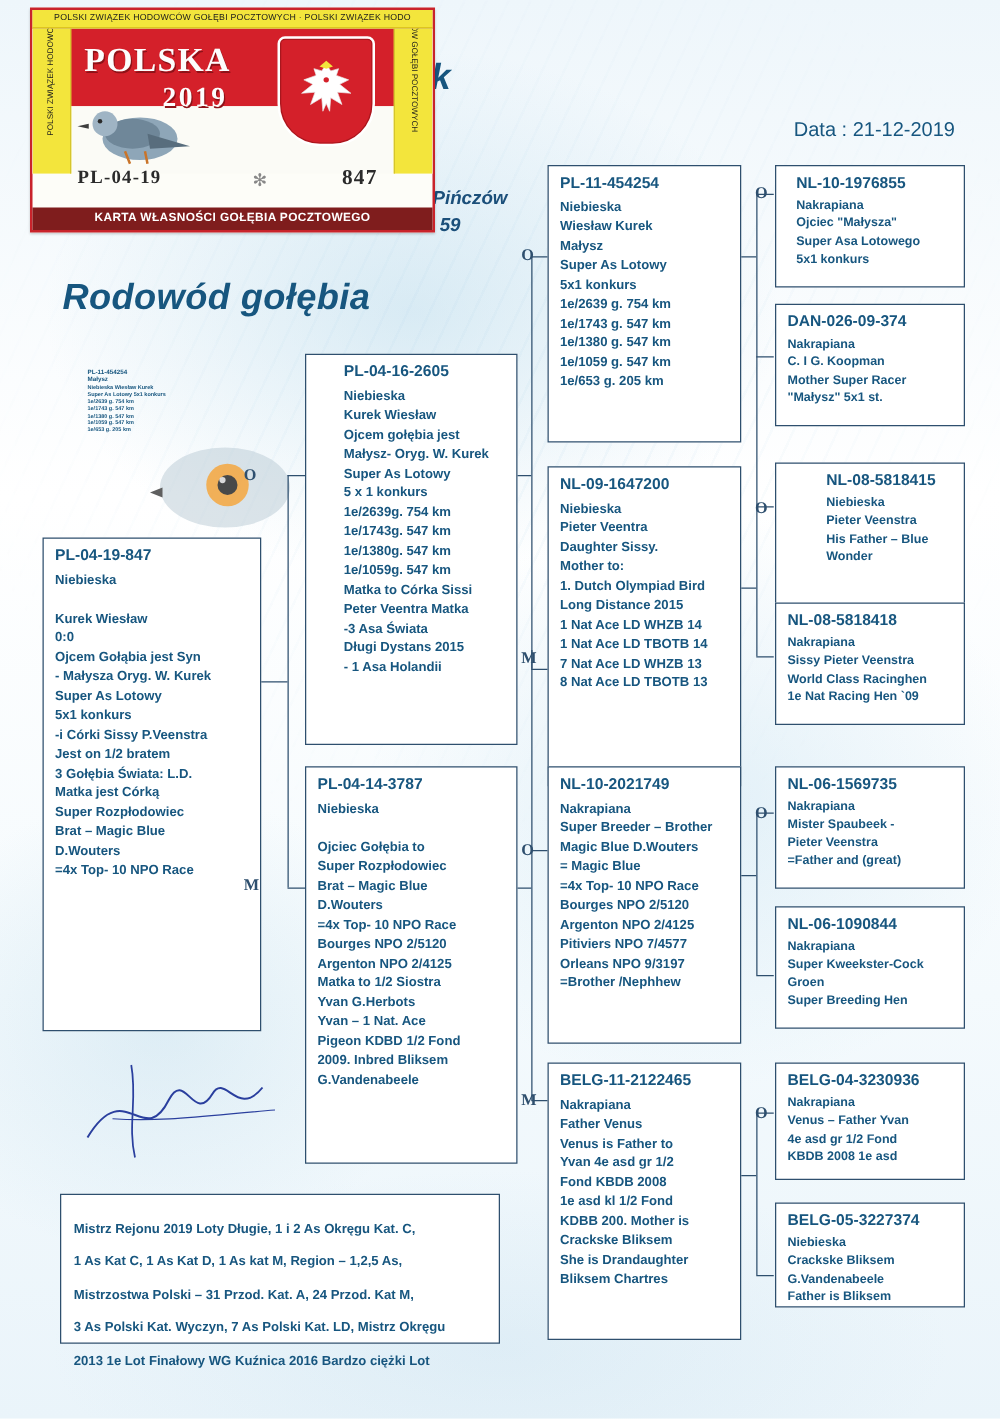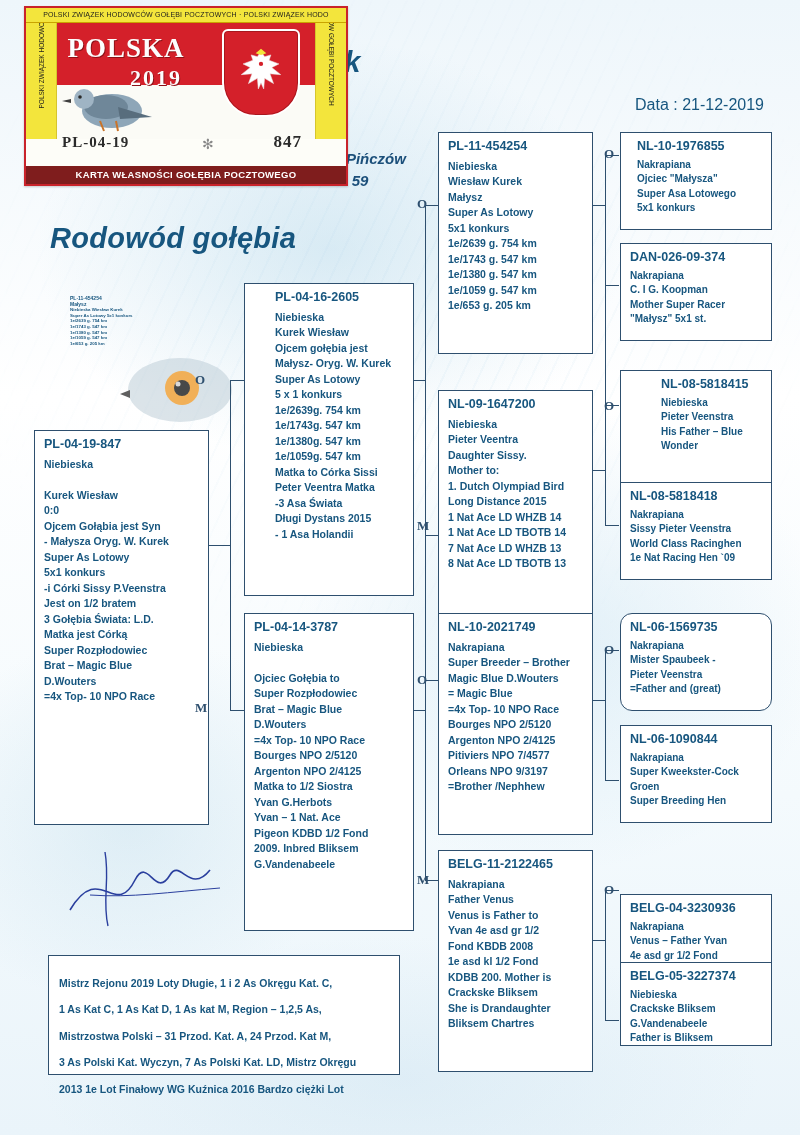--- a/index.html
+++ b/index.html
@@ -331,21 +331,21 @@
   <p>Małysz</p>
   <p>Super As Lotowy</p>
   <p>5x1 konkurs</p>
   <p>1e/2639 g. 754 km</p>
   <p>1e/1743 g. 547 km</p>
   <p>1e/1380 g. 547 km</p>
   <p>1e/1059 g. 547 km</p>
   <p>1e/653 g. 205 km</p>
 </div>
 
-<div class="box" style="left:438px;top:390px;width:155px;height:256px;">
+<div class="box" style="left:438px;top:373px;width:155px;height:256px;">
   <span class="ring">NL-09-1647200</span>
   <p>Niebieska</p>
   <p>Pieter Veentra</p>
   <p>Daughter Sissy.</p>
   <p>Mother to:</p>
   <p>1. Dutch Olympiad Bird</p>
   <p>Long Distance 2015</p>
   <p>1 Nat Ace LD WHZB 14</p>
   <p>1 Nat Ace LD TBOTB 14</p>
   <p>7 Nat Ace LD WHZB 13</p>
@@ -405,37 +405,37 @@
 </div>
 
 <div class="box small" style="left:620px;top:482px;width:152px;height:98px;">
   <span class="ring">NL-08-5818418</span>
   <p>Nakrapiana</p>
   <p>Sissy Pieter Veenstra</p>
   <p>World Class Racinghen</p>
   <p>1e Nat Racing Hen `09</p>
 </div>
 
-<div class="box small" style="left:620px;top:613px;width:152px;height:98px;border-radius:12px;">
+<div class="box small" style="left:620px;top:613px;width:152px;height:98px;">
   <span class="ring">NL-06-1569735</span>
   <p>Nakrapiana</p>
   <p>Mister Spaubeek -</p>
   <p>Pieter Veenstra</p>
   <p>=Father and (great)</p>
 </div>
 
 <div class="box small" style="left:620px;top:725px;width:152px;height:98px;">
   <span class="ring">NL-06-1090844</span>
   <p>Nakrapiana</p>
   <p>Super Kweekster-Cock</p>
   <p>Groen</p>
   <p>Super Breeding Hen</p>
 </div>
 
-<div class="box small" style="left:620px;top:850px;width:152px;height:94px;margin-top:44px;">
+<div class="box small" style="left:620px;top:850px;width:152px;height:94px;">
   <span class="ring">BELG-04-3230936</span>
   <p>Nakrapiana</p>
   <p>Venus – Father Yvan</p>
   <p>4e asd gr 1/2  Fond</p>
   <p>KBDB 2008 1e asd</p>
 </div>
 
 <div class="box small" style="left:620px;top:962px;width:152px;height:84px;">
   <span class="ring">BELG-05-3227374</span>
   <p>Niebieska</p>

